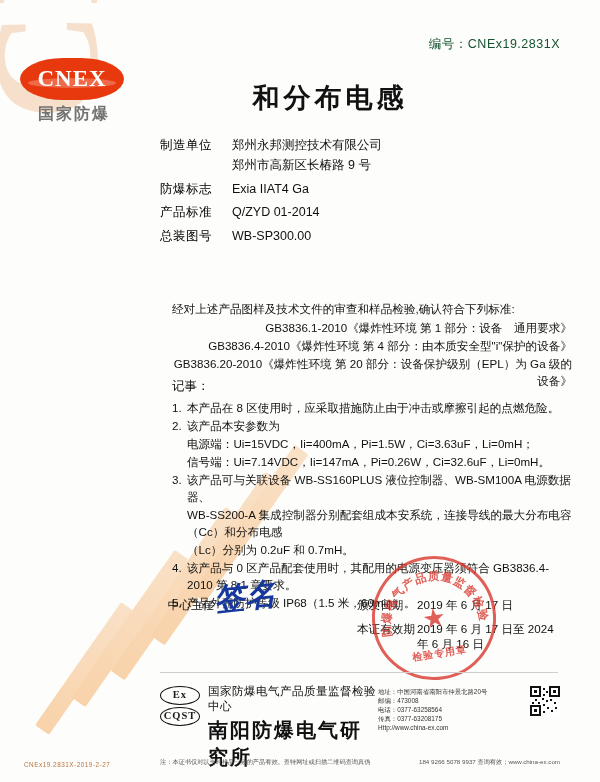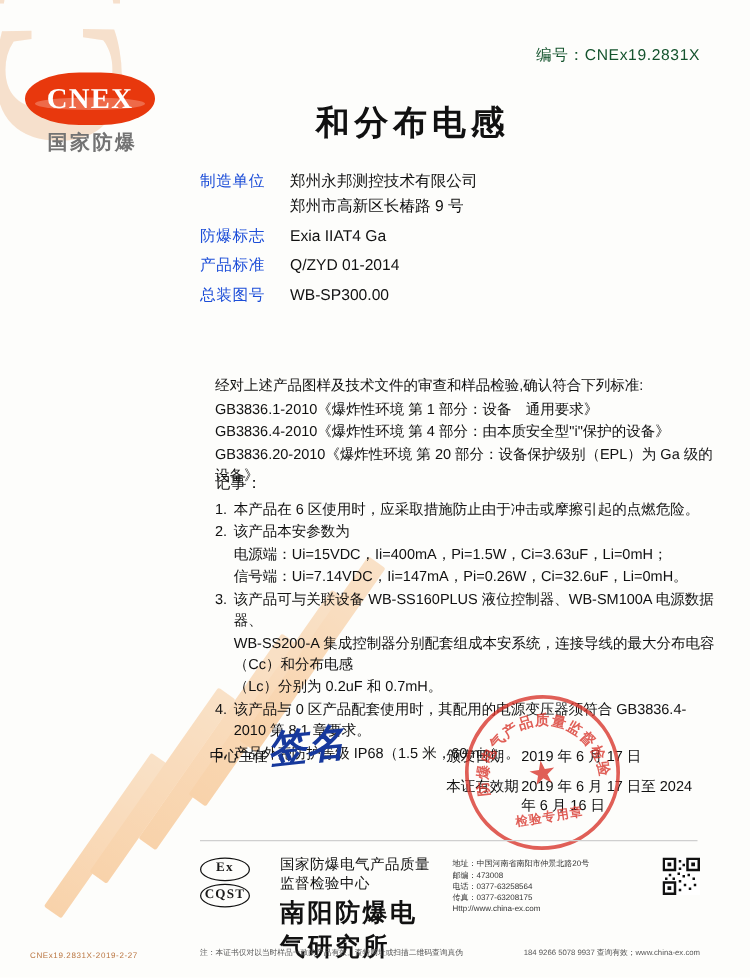--- a/index.html
+++ b/index.html
@@ -126,21 +126,21 @@
   .frow {
     display: flex;
     margin-bottom: 8.5px;
     font-size: 12.5px;
     line-height: 15px;
   }
   .flabel {
     width: 72px;
     flex: none;
     letter-spacing: .5px;
-    color: #1d4ed8;
+    color: #000000;
   }
   .fvalue {
     flex: 1;
     color: #111;
   }
   .fvalue .line2 {
     display: block;
     margin-top: 5px;
   }
 
@@ -159,21 +159,21 @@
   .sec-notes .note-title {
     font-size: 12.5px;
     margin-bottom: 4px;
   }
   .note {
     display: flex;
     margin-bottom: 1px;
   }
   .note .idx { width: 15px; flex: none; }
   .note .txt { flex: 1; }
-  .plain { margin-bottom: 1px; }
+  .plain { margin-bottom: 1px; text-align: right; }
 
   
   .sig {
     position: absolute;
     left: 160px;
     top: 598px;
     width: 400px;
     font-size: 11.6px;
     color: #111;
   }
@@ -253,21 +253,20 @@
     width: 398px;
     border-top: 1px solid #cfcfcf;
   }
   .footer {
     position: absolute;
     left: 160px;
     top: 684px;
     width: 400px;
     display: flex;
     align-items: flex-start;
-    gap: 16px;
   }
   .ex-mark {
     width: 40px;
     flex: none;
     padding-top: 2px;
   }
   .ex-ell {
     width: 38px;
     height: 17px;
     border: 1.4px solid #111;
@@ -384,21 +383,21 @@
     <div class="lead">经对上述产品图样及技术文件的审查和样品检验,确认符合下列标准:</div>
     <div class="plain">GB3836.1-2010《爆炸性环境 第 1 部分：设备　通用要求》</div>
     <div class="plain">GB3836.4-2010《爆炸性环境 第 4 部分：由本质安全型"i"保护的设备》</div>
     <div class="plain">GB3836.20-2010《爆炸性环境 第 20 部分：设备保护级别（EPL）为 Ga 级的设备》</div>
   </div>
 
   <div class="section sec-notes">
     <div class="note-title">记事：</div>
     <div class="note">
       <div class="idx">1.</div>
-      <div class="txt">本产品在 6 区使用时，应采取措施防止由于冲击或摩擦引起的点燃危险。</div>
+      <div class="txt">本产品在 8 区使用时，应采取措施防止由于冲击或摩擦引起的点燃危险。</div>
     </div>
     <div class="note">
       <div class="idx">2.</div>
       <div class="txt">该产品本安参数为</div>
     </div>
     <div class="note">
       <div class="idx"></div>
       <div class="txt">电源端：Ui=15VDC，Ii=400mA，Pi=1.5W，Ci=3.63uF，Li=0mH；</div>
     </div>
     <div class="note">

